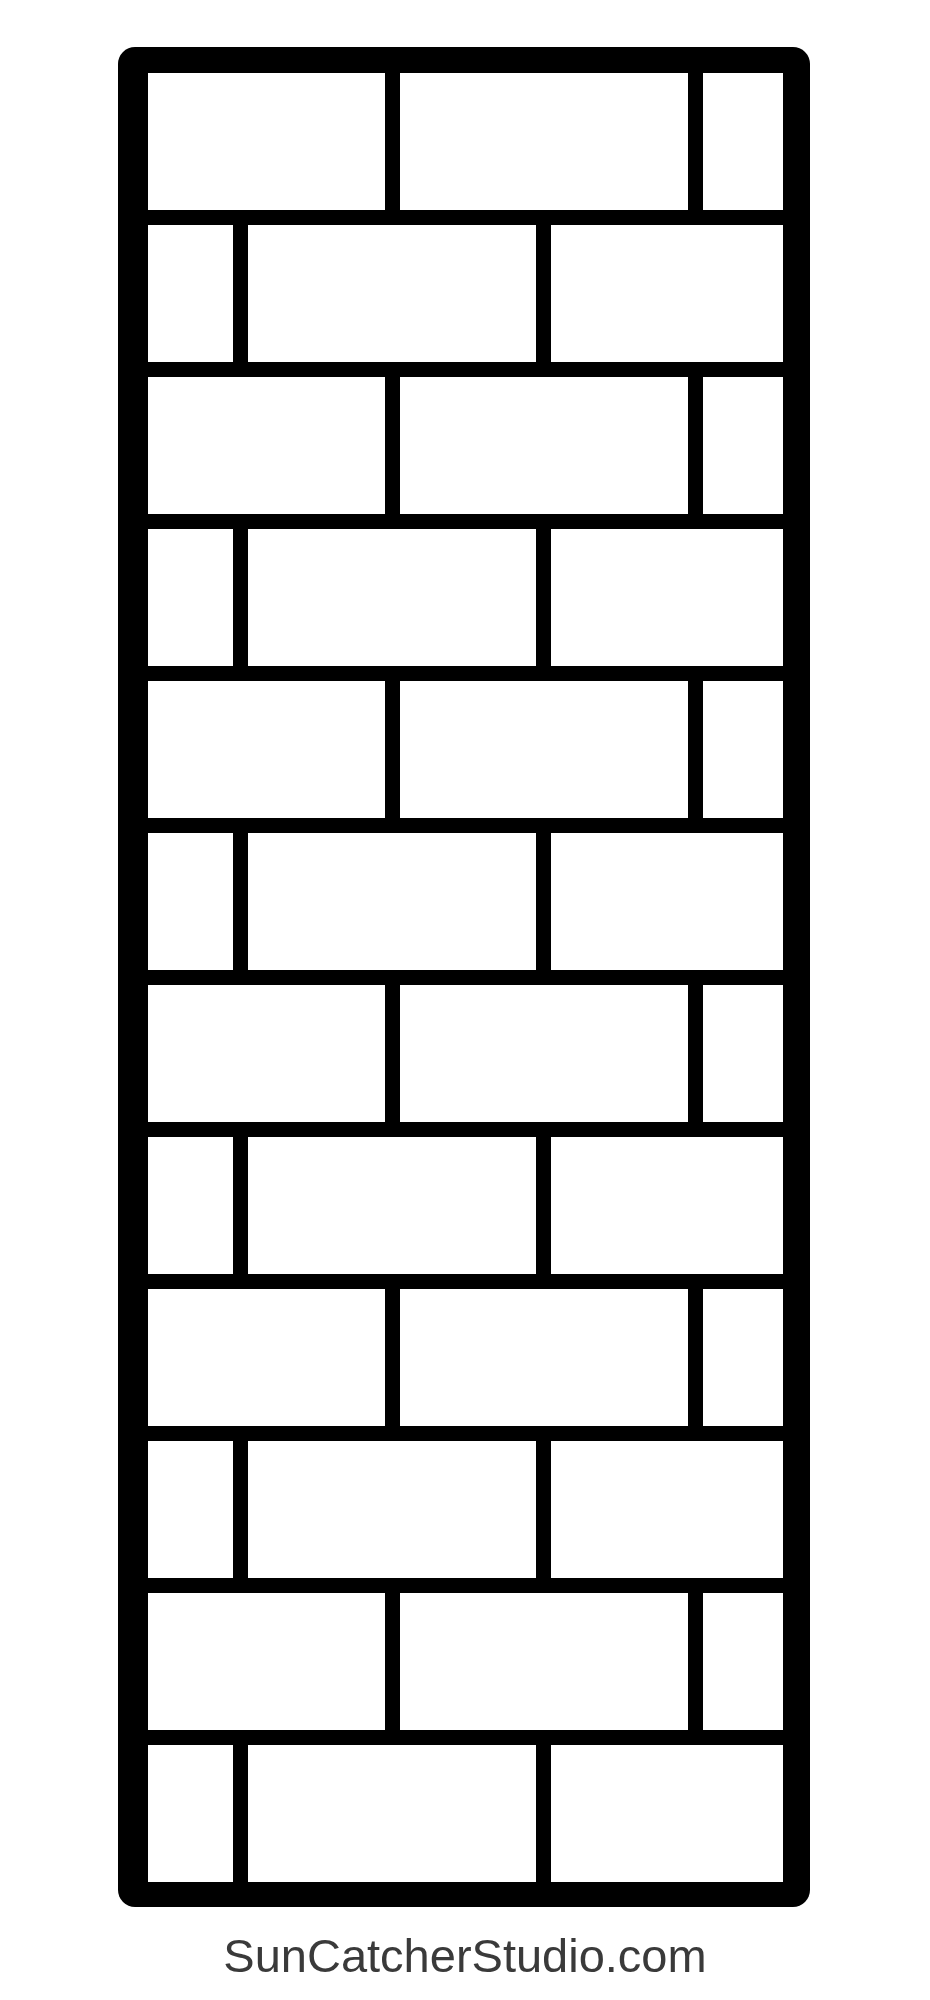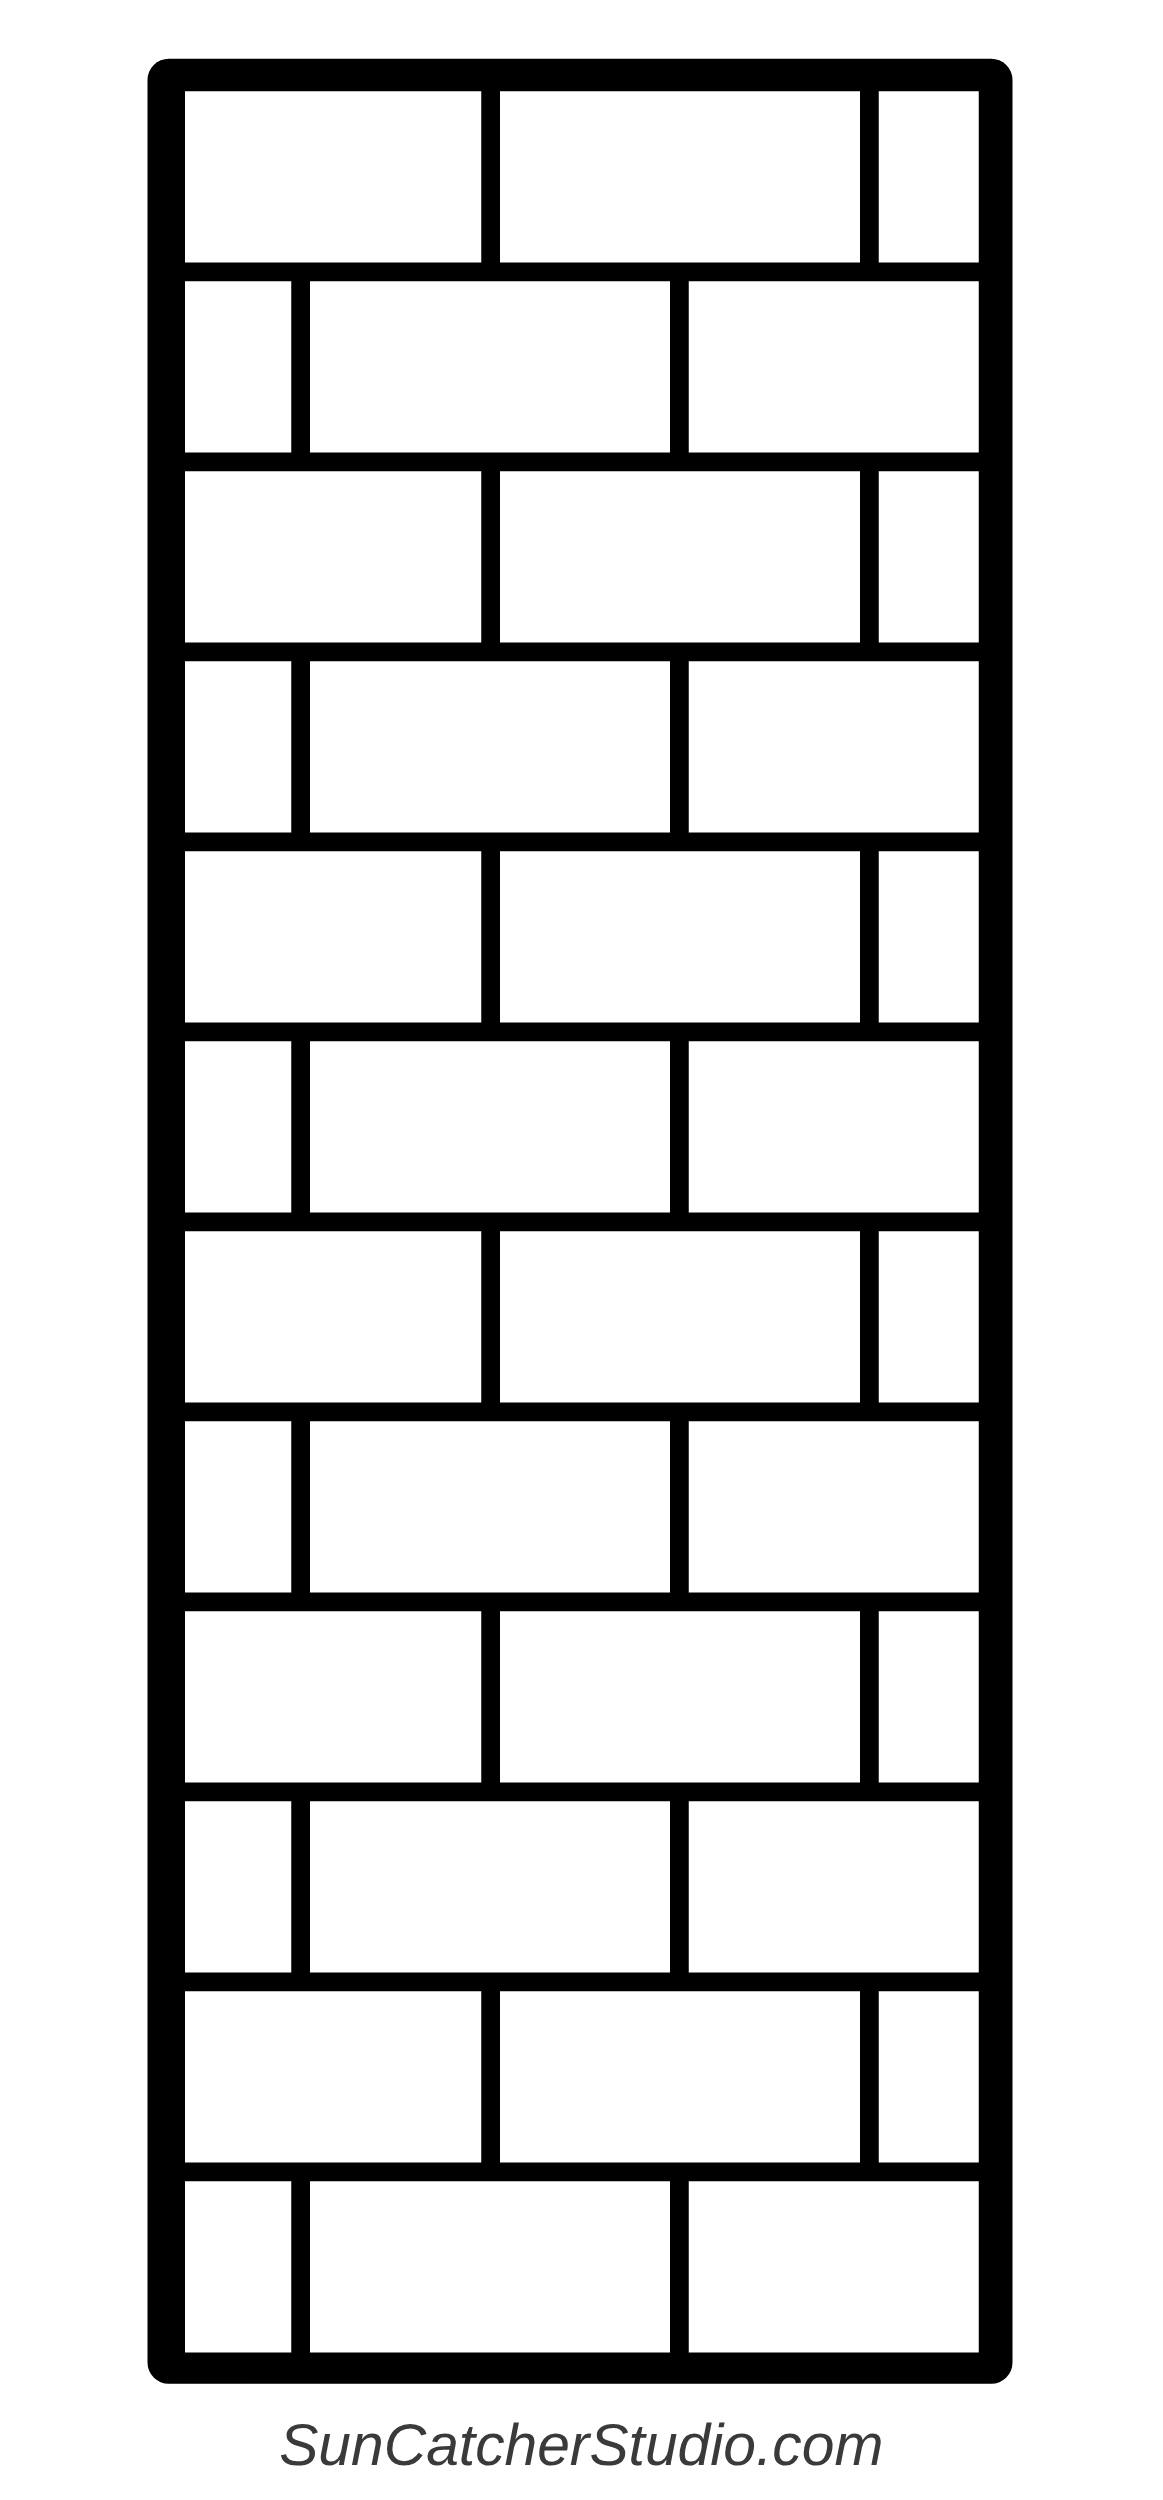--- a/index.html
+++ b/index.html
@@ -9,21 +9,20 @@
   body {
     width: 930px;
     height: 2000px;
     position: relative;
     overflow: hidden;
     font-family: "Liberation Sans", sans-serif;
   }
   .page {
     position: absolute;
     inset: 0;
-    font-style: italic;
   }
   .wall {
     position: absolute;
     box-sizing: border-box;
   }
   .brick {
     position: absolute;
   }
   .watermark {
     position: absolute;

